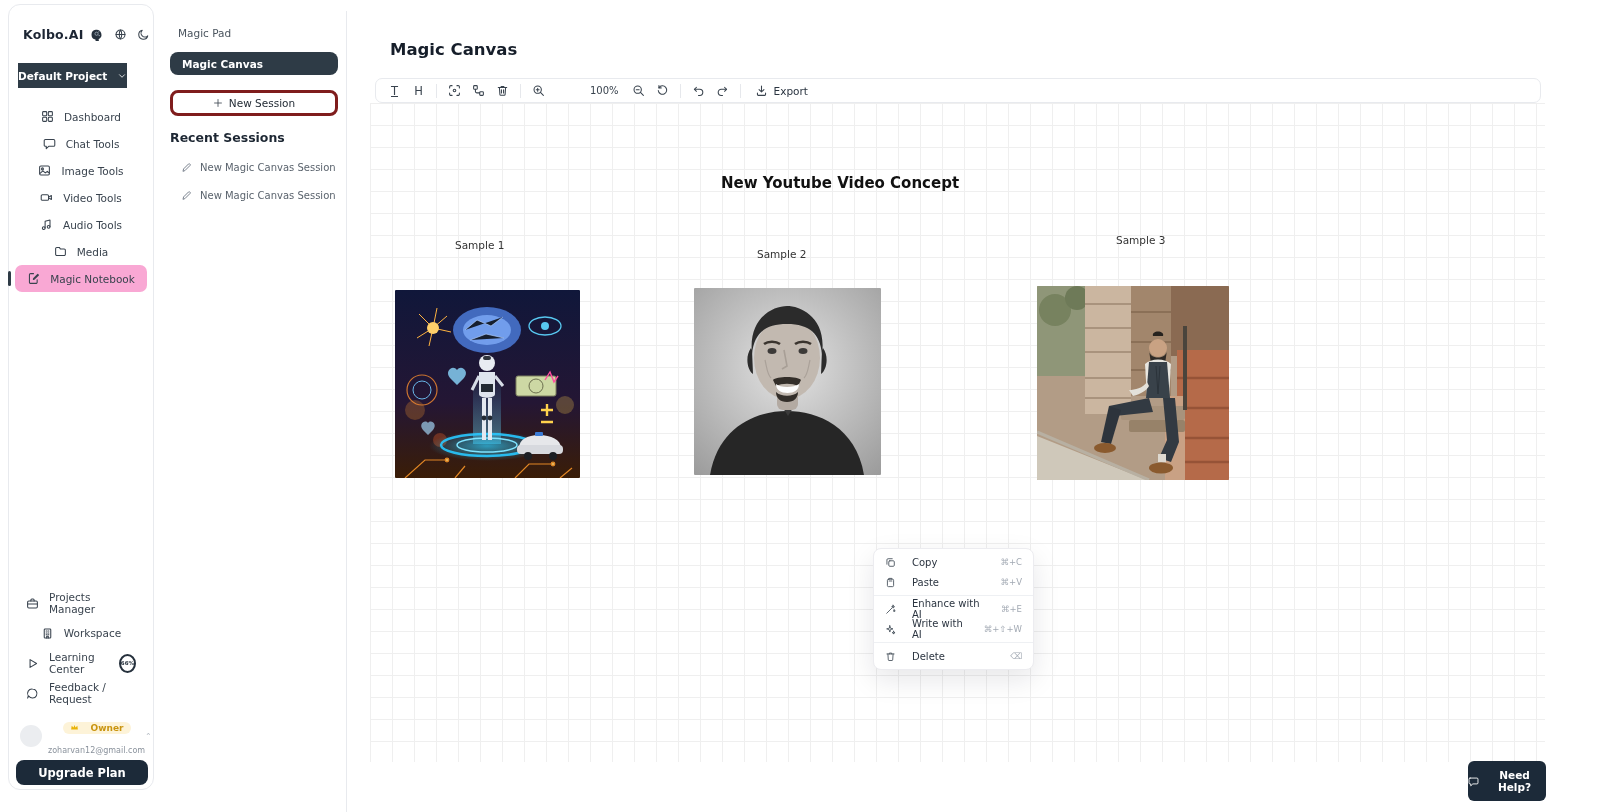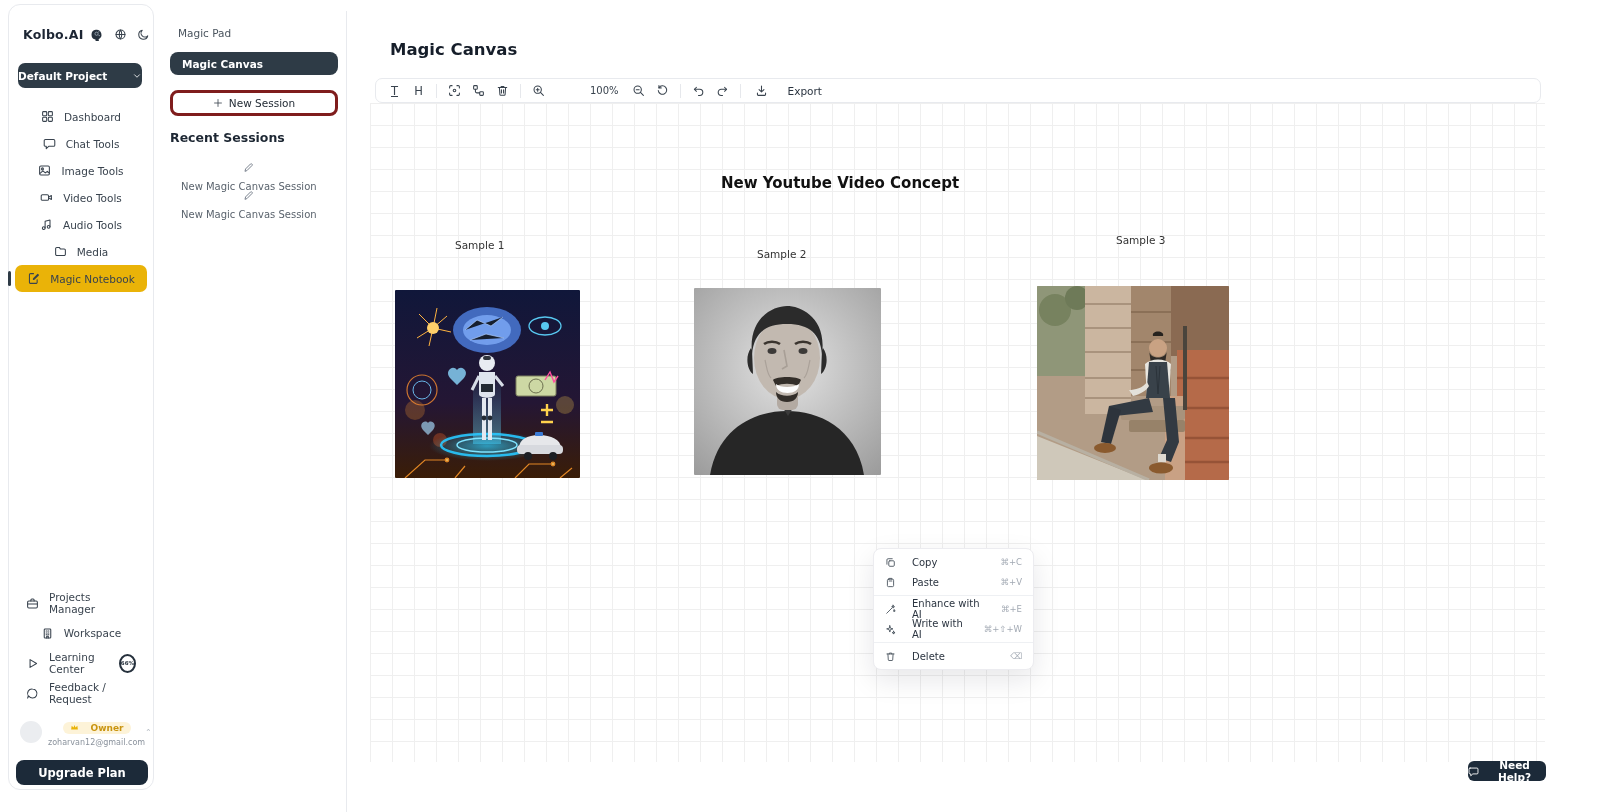--- a/index.html
+++ b/index.html
@@ -8,70 +8,70 @@
   svg { display:block; }
   .ic { width:13px; height:13px; stroke:#39434e; stroke-width:1.3; fill:none; stroke-linecap:round; stroke-linejoin:round; flex:none; }
   button { border:none; background:none; cursor:pointer; font-family:inherit; }
 
   
   .sidebar { position:absolute; left:8px; top:4px; width:146px; height:786px; background:#fff; border:1px solid #e8eaee; border-radius:12px; }
   .brand-row { position:absolute; top:22px; left:14px; right:10px; display:flex; align-items:center; }
   .brand { font-size:12.5px; font-weight:800; color:#1c2533; letter-spacing:.2px; }
   .brand-logo { margin-left:4px; }
   .hdr-icon { margin-left:10px; }
-  .project-btn { position:absolute; top:58px; left:9px; width:124px; height:25px; background:#2e3b46; border-radius:7px; color:#fff; font-size:10.5px; font-weight:600; display:flex; align-items:center; justify-content:space-between; padding:0 0; }
+  .project-btn { position:absolute; top:58px; left:9px; width:109px; height:25px; background:#2e3b46; border-radius:0; color:#fff; font-size:10.5px; font-weight:600; display:flex; align-items:center; justify-content:space-between; padding:0 0; }
   .project-btn .ic { stroke:#fff; width:10px; height:10px; }
   .nav { position:absolute; top:98px; left:6px; right:6px; }
   .nav-item { height:27px; display:flex; align-items:center; gap:10px; padding:0 11px; font-size:10.5px; color:#39434e; border-radius:7px; position:relative;justify-content:center; }
-  .nav-item.selected { background:#eab308; }
+  .nav-item.selected { background:#f9a8d4; }
   .active-bar { position:absolute; left:-7px; top:6px; bottom:6px; width:3px; background:#2e3b46; border-radius:3px; }
   .nav2 { position:absolute; top:583px; left:6px; right:6px; }
   .nav2 .nav-item { height:30px; }
   .badge-circle { width:19px; height:19px; border-radius:50%; border:2px solid #25303c; font-size:5.5px; font-weight:700; color:#25303c; display:flex; align-items:center; justify-content:center; margin-left:2px; }
   .user-row { position:absolute; top:712px; left:11px; width:126px; display:flex; align-items:center; }
   .avatar { width:22px; height:22px; border-radius:50%; background:#ebedf0; flex:none; }
   .user-meta { margin-left:6px; flex:1; text-align:center; }
   .owner-pill { display:inline-flex; align-items:center; gap:12px; background:#fdf3d8; color:#c9940f; border-radius:8px; font-size:9px; font-weight:700; padding:1px 7px; }
   .owner-pill svg { width:9px; height:9px; }
-  .email { font-size:8px; color:#8a929c; margin-top:2px; white-space:nowrap; }
+  .email { font-size:8px; color:#8a929c; margin-top:10px; white-space:nowrap; }
   .user-caret { color:#b6bcc4; font-size:8px; }
   .upgrade-btn { position:absolute; top:755px; left:7px; width:132px; height:25px; background:#1c2a39; border-radius:8px; color:#fff; font-weight:700; font-size:11.5px; display:flex; align-items:center; justify-content:center; }
 
   
   .sessions { position:absolute; left:155px; top:0; width:192px; height:812px; border-right:1px solid #e8eaee; background:#fff;margin-top:11px; }
   .magic-pad { position:absolute; top:16px; left:23px; font-size:10.5px; color:#4a545e; cursor:pointer; }
   .magic-canvas-pill { position:absolute; top:41px; left:15px; width:168px; height:23px; background:#2e3b46; border-radius:8px; color:#fff; font-size:10.5px; font-weight:600; display:flex; align-items:center; padding:0 12px; }
   .new-session-btn { position:absolute; top:79px; left:15px; width:168px; height:26px; background:#fff; border:3px solid #7f1d1d; border-radius:8px; font-size:10.5px; color:#222b35; display:flex; align-items:center; justify-content:center; gap:6px; }
   .recent-title { position:absolute; top:119px; left:15px; font-size:12.5px; font-weight:700; color:#1d2733; }
-  .session-item { position:absolute; left:26px; display:flex; align-items:center; gap:8px; font-size:10px; color:#5a636d; cursor:pointer;flex-direction:column; }
+  .session-item { position:absolute; left:26px; display:flex; align-items:center; gap:8px; font-size:10px; color:#5a636d; cursor:pointer; }
   .session-item .ic { width:11px; height:11px; stroke:#6a7380; }
 
   
   .main-title { position:absolute; left:390px; top:40px; font-size:16.5px; font-weight:700; color:#161e2a; }
   .toolbar { position:absolute; left:375px; top:78px; width:1166px; height:25px; border:1px solid #e8eaee; border-radius:7px; background:#fff; display:flex; align-items:center; padding:0 7px; gap:1px; }
   .tbtn { width:23px; height:19px; display:flex; align-items:center; justify-content:center; color:#39434e; font-size:11.5px; border-radius:4px; }
   .tdiv { width:1px; height:14px; background:#e6e8ec; margin:0 5px; }
   .zoom-label { font-size:10px; color:#39434e; padding:0 7px;margin-left:32px; }
-  .export-btn { display:flex; align-items:center; gap:20px; font-size:10.5px; color:#2a3440; padding:0 8px; height:19px; }
+  .export-btn { display:flex; align-items:center; gap:6px; font-size:10.5px; color:#2a3440; padding:0 8px; height:19px; }
   .canvas { position:absolute; left:370px; top:103px; width:1175px; height:659px; background-color:#fff;
     background-image:linear-gradient(#efefef 1px,transparent 1px),linear-gradient(90deg,#efefef 1px,transparent 1px);
     background-size:22px 22px; }
   .canvas-heading { position:absolute; left:340px; top:71px; width:260px; text-align:center; font-size:15px; font-weight:700; color:#111; }
   .sample-label { position:absolute; font-size:10.5px; color:#333; }
   .sample-img { position:absolute; border-radius:1px; overflow:hidden; }
 
   
   .context-menu { position:absolute; left:873px; top:548px; width:161px; background:#fff; border:1px solid #ececf0; border-radius:8px; box-shadow:0 10px 28px rgba(16,24,40,.10); padding:3px 0; }
   .menu-item { height:20px; display:flex; align-items:center; gap:16px; padding:0 11px; font-size:10px; color:#2b3440; cursor:pointer; }
   .menu-item .ic { width:11px; height:11px; stroke:#4a545e; }
   .menu-shortcut { margin-left:auto; font-size:8.5px; color:#a2a9b3; }
   .menu-div { height:1px; background:#eef0f3; margin:3px 0; }
 
   
-  .help-btn { position:absolute; left:1468px; top:761px; width:78px; height:20px; background:#1c2a39; border-radius:6px; color:#fff; font-size:10.5px; font-weight:700; display:flex; align-items:center; justify-content:center; gap:4px; }
+  .help-btn { position:absolute; left:1468px; top:761px; width:78px; height:40px; background:#1c2a39; border-radius:6px; color:#fff; font-size:10.5px; font-weight:700; display:flex; align-items:center; justify-content:center; gap:4px; }
   .help-btn .ic { stroke:#fff; width:11px; height:11px; }
 </style>
 </head>
 <body>
 
 <div class="page">
 
   <div class="sidebar">
     <div class="brand-row">
       <span class="brand">Kolbo.AI</span>

